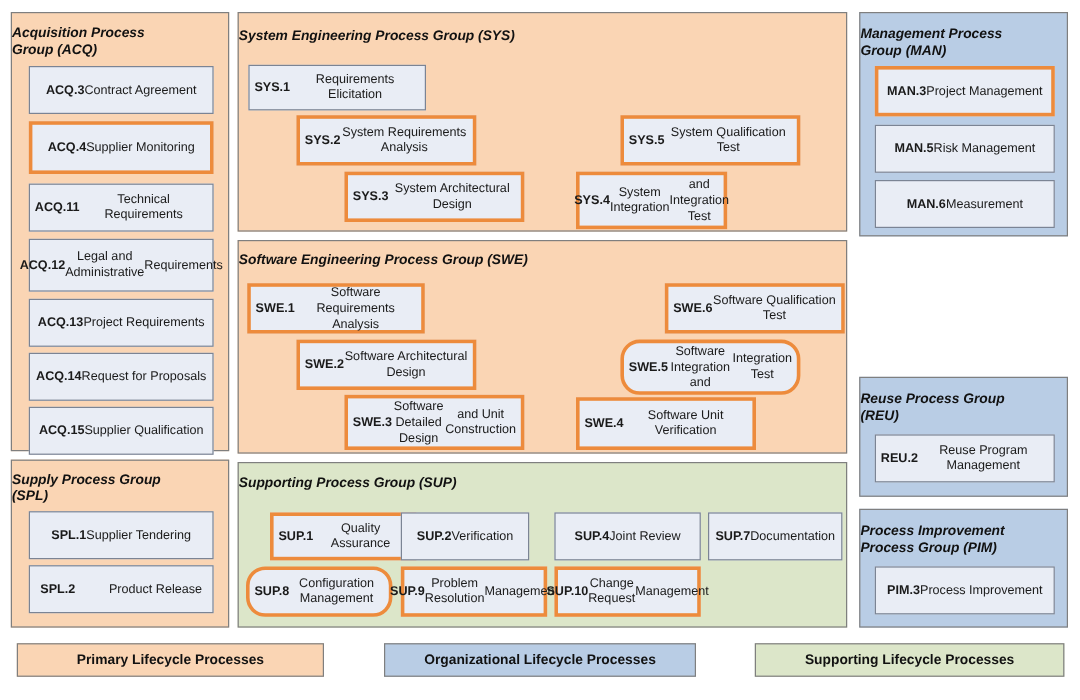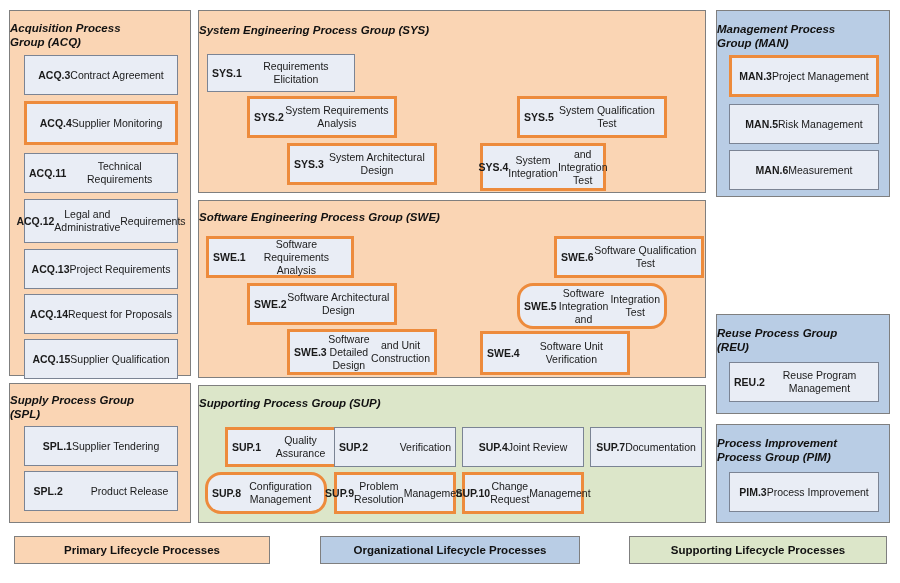--- a/index.html
+++ b/index.html
@@ -198,21 +198,21 @@
 
   <div class="panel support" style="left:198px;top:385px;width:508px;height:138px;">
     <div class="panel-title" style="top:10px;">
       <span>Supporting Process Group (SUP)</span>
     </div>
 
     <div class="pbox hl" style="left:6px;top:41px;width:122px;height:40px;margin-left:20px;">
       <span class="code">SUP.1</span>
       <span class="name">Quality Assurance</span>
     </div>
-    <div class="pbox" style="left:135px;top:41px;width:122px;height:40px;justify-content:space-between;">
+    <div class="pbox" style="left:135px;top:41px;width:107px;height:40px;">
       <span class="code">SUP.2</span>
       <span class="name">Verification</span>
     </div>
     <div class="pbox" style="left:263px;top:41px;width:122px;height:40px;">
       <span class="code">SUP.4</span>
       <span class="name">Joint Review</span>
     </div>
     <div class="pbox" style="left:391px;top:41px;width:112px;height:40px;">
       <span class="code">SUP.7</span>
       <span class="name">Documentation</span>

